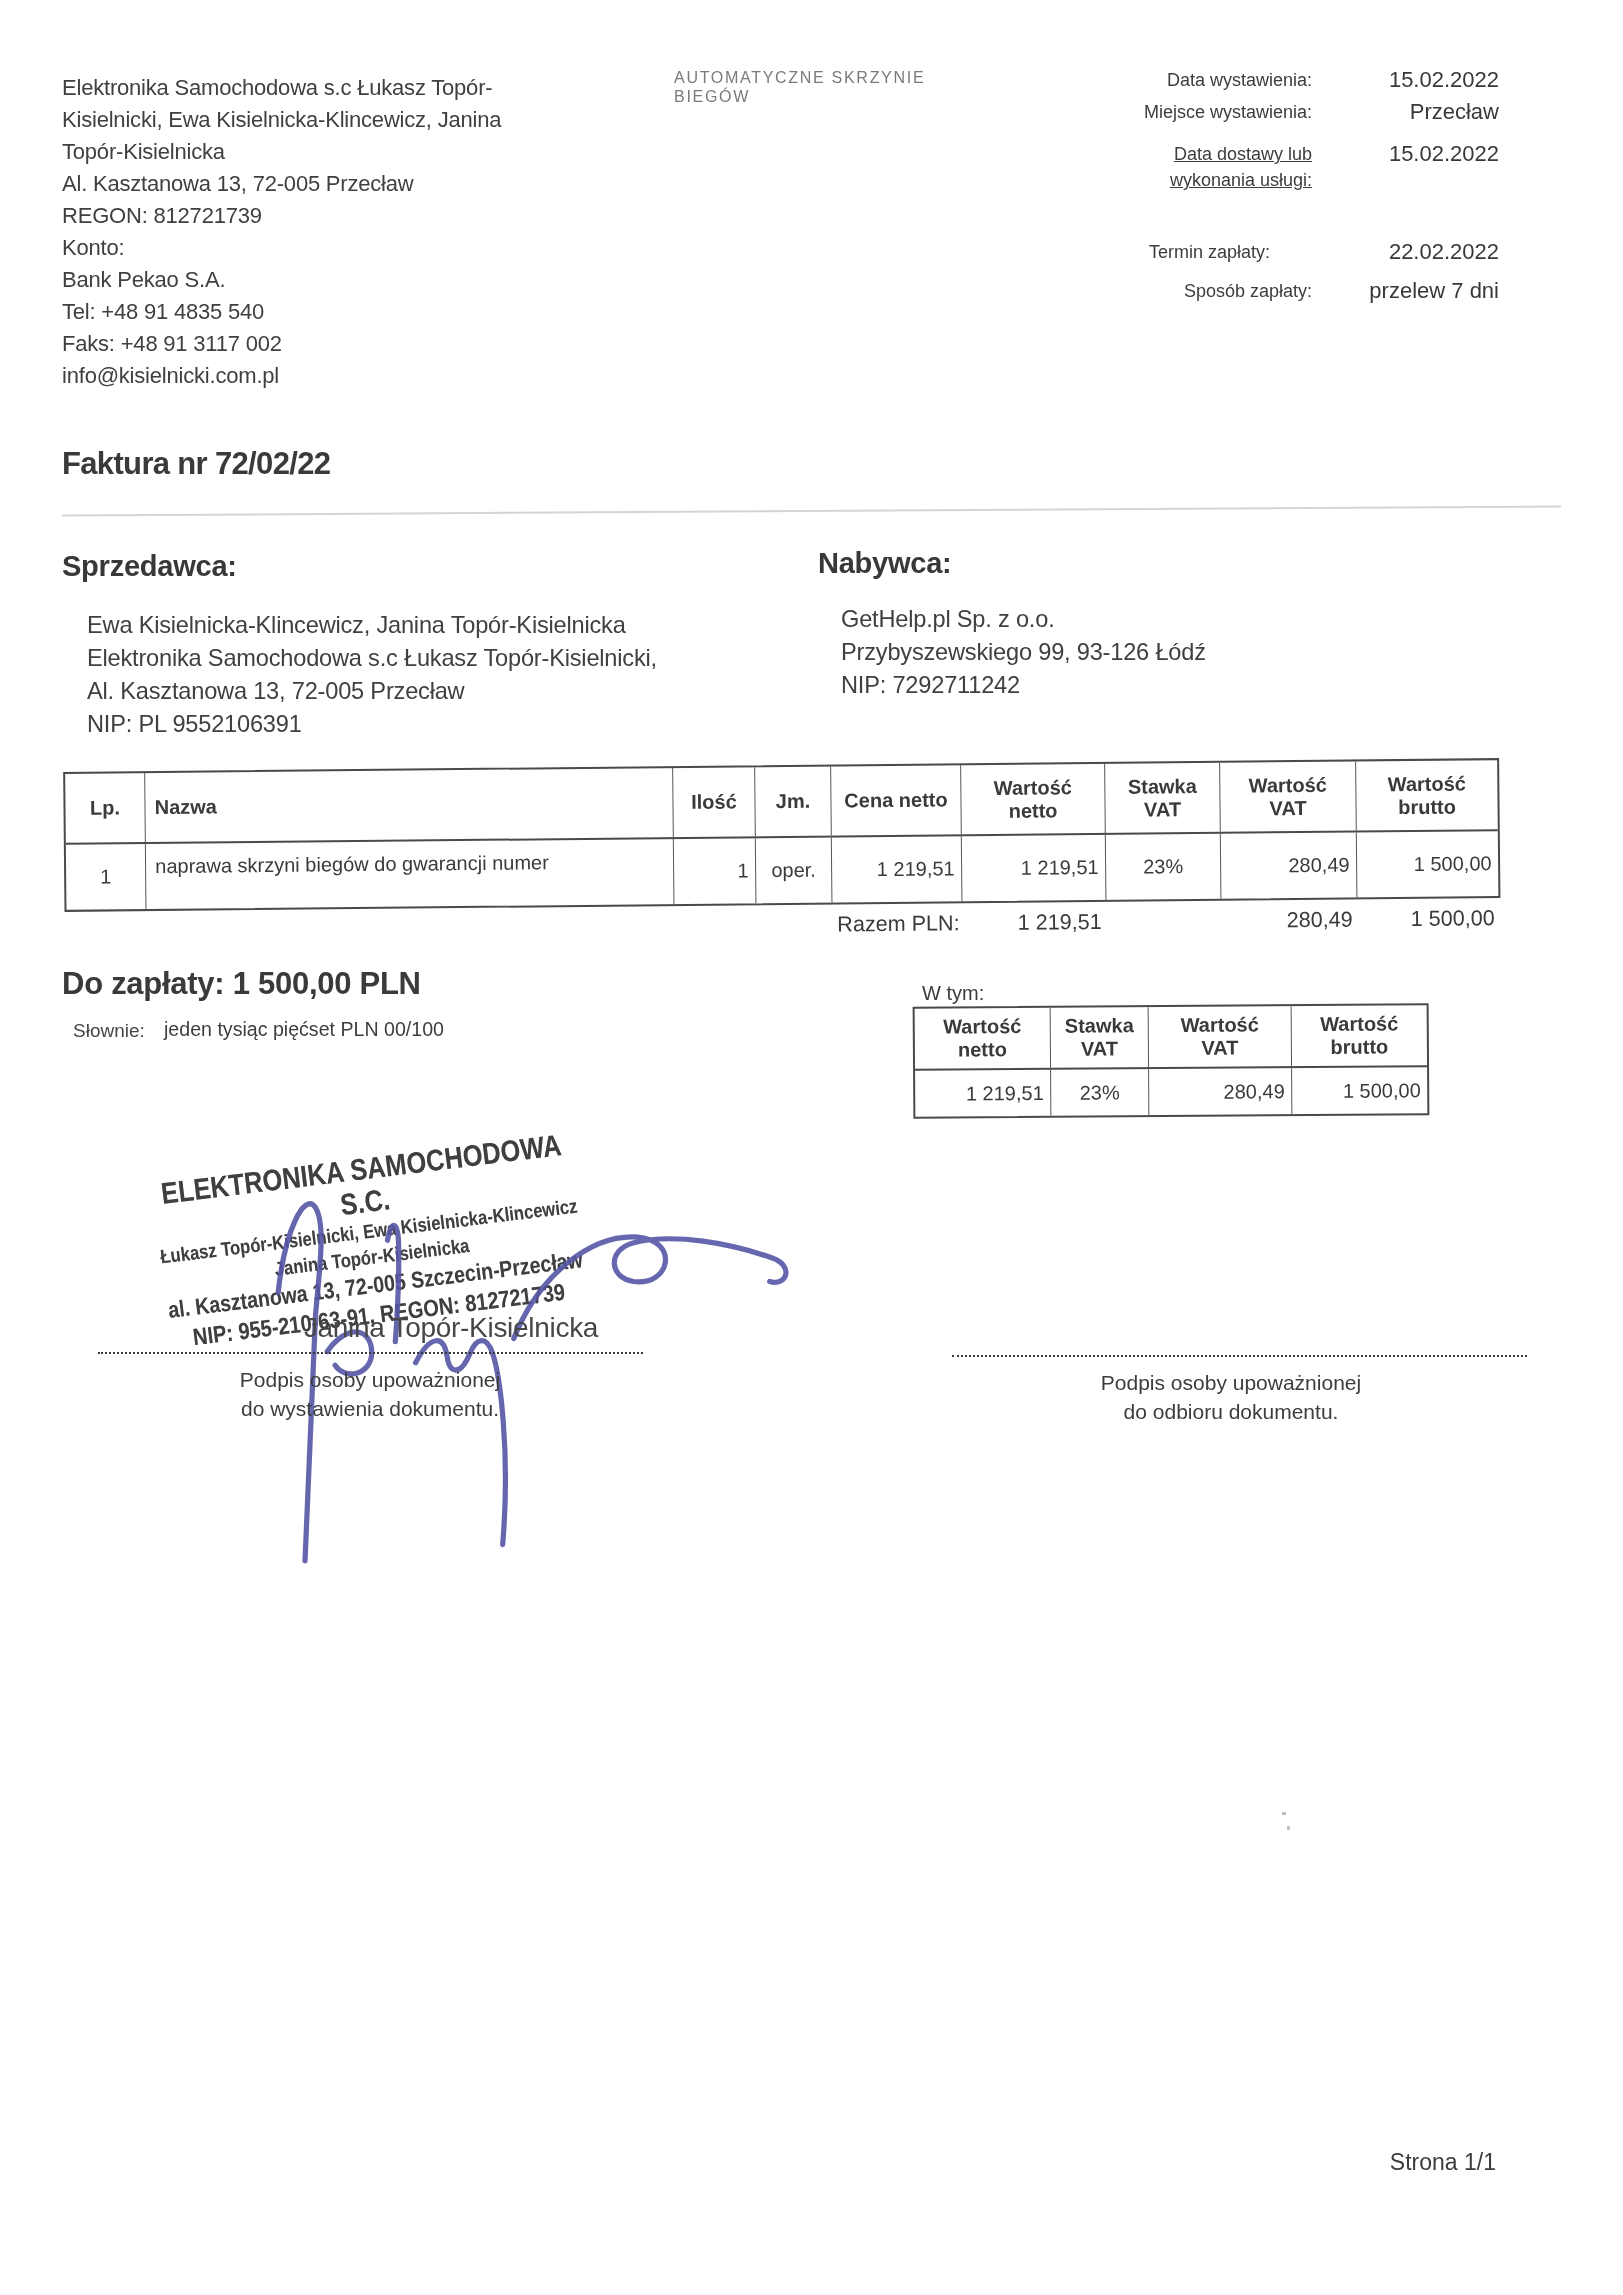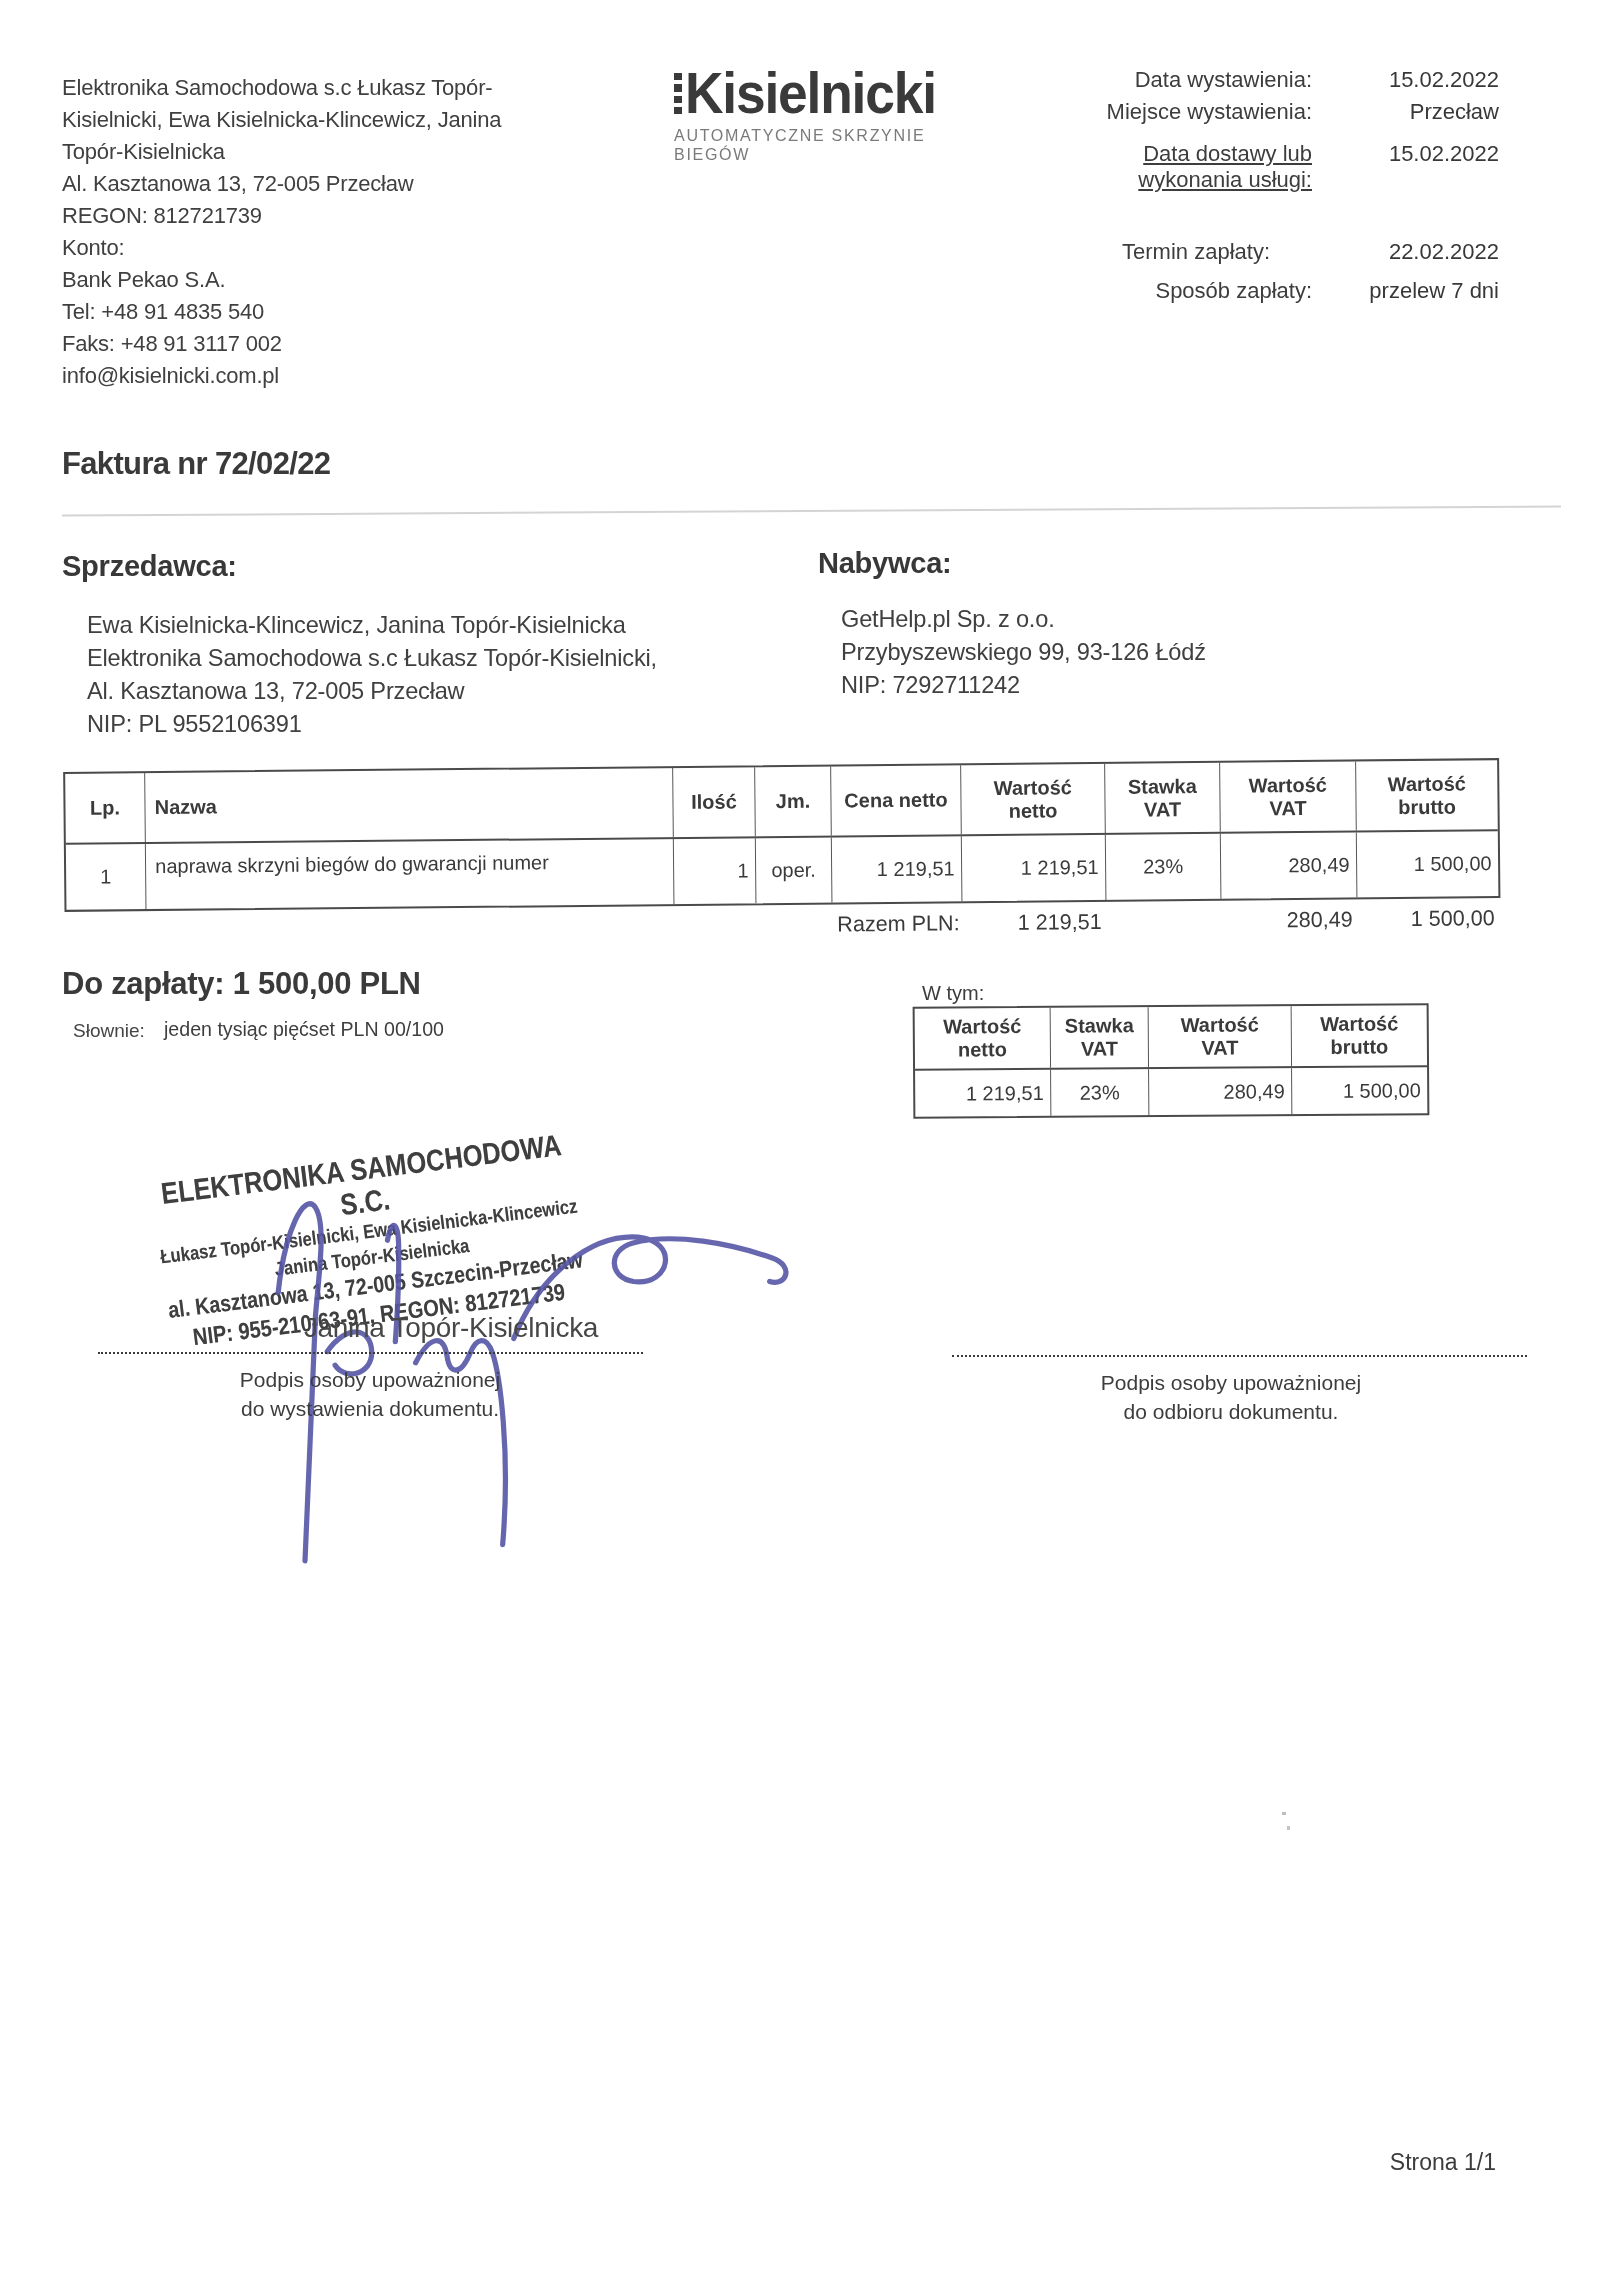--- a/index.html
+++ b/index.html
@@ -19,21 +19,21 @@
 
   
   .logo-wrap{left:674px;top:64px;width:314px;}
   .logo-row{display:flex;align-items:flex-end;}
   .logo-dots{display:flex;flex-direction:column;justify-content:space-between;height:41px;margin:0 3.3px 7.9px 0;}
   .logo-dots i{display:block;width:7.9px;height:7.2px;background:#3a3a3a;}
   .logo-text{font-size:58px;font-weight:bold;color:#3a3a3a;letter-spacing:-1.3px;transform:scaleX(.92);transform-origin:left bottom;line-height:58px;}
   .logo-tag{margin-top:3.9px;font-size:16.4px;color:#7a7a7a;letter-spacing:1.7px;transform:scaleX(.98);transform-origin:left top;}
 
   
-  .meta-label{width:255px;text-align:right;font-size:22px;color:#3d3d3d;line-height:26px;}
+  .meta-label{width:255px;text-align:right;font-size:18px;color:#3d3d3d;line-height:26px;}
   .meta-value{width:183px;text-align:right;font-size:22px;color:#383838;}
 
   .title{left:62px;top:445px;font-size:32px;font-weight:bold;letter-spacing:-0.7px;color:#3a3a3a;transform:scaleX(.97);transform-origin:left top;}
   .divider{left:62px;top:510px;width:1499px;height:2px;background:#d4d4d4;transform:rotate(-0.35deg);}
 
   .sec-heading{font-size:30px;font-weight:bold;color:#383838;letter-spacing:-0.3px;transform:scaleX(.97);transform-origin:left top;}
   .sec-lines{font-size:23.6px;line-height:33px;color:#404040;letter-spacing:-0.2px;}
 
   
   .items-wrap{left:64px;top:765px;width:1436px;height:183px;transform:rotate(-0.55deg);transform-origin:center;}
@@ -101,29 +101,20 @@
     <div>Al. Kasztanowa 13, 72-005 Przecław</div>
     <div>REGON: 812721739</div>
     <div>Konto:</div>
     <div>Bank Pekao S.A.</div>
     <div>Tel: +48 91 4835 540</div>
     <div>Faks: +48 91 3117 002</div>
     <div>info@kisielnicki.com.pl</div>
   </div>
 
   <div class="abs logo-wrap">
-    <div class="logo-row">
-      <span class="logo-dots">
-          <i></i>
-          <i></i>
-          <i></i>
-          <i></i>
-        </span>
-      <span class="logo-text">Kisielnicki</span>
-    </div>
     <div class="logo-tag">AUTOMATYCZNE SKRZYNIE BIEGÓW</div>
   </div>
 
   <div class="abs meta-label" style="left:1057px;top:67px;">Data wystawienia:</div>
   <div class="abs meta-value" style="left:1316px;top:67px;">15.02.2022</div>
 
   <div class="abs meta-label" style="left:1057px;top:99px;">Miejsce wystawienia:</div>
   <div class="abs meta-value" style="left:1316px;top:99px;">Przecław</div>
 
   <div class="abs meta-label pre" style="left:1057px;top:141px;text-decoration:underline;">Data dostawy lub

